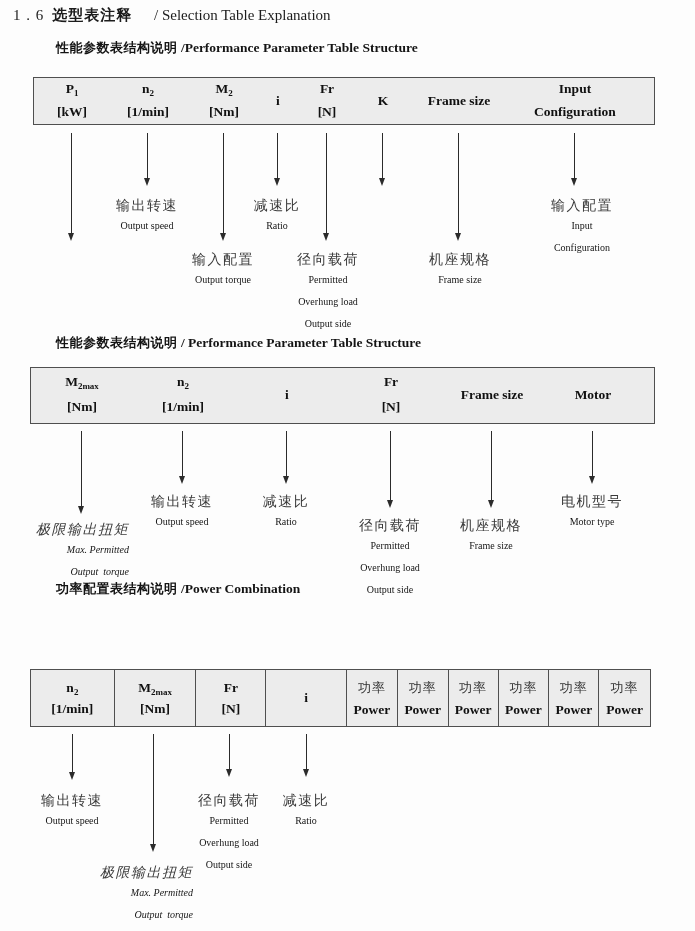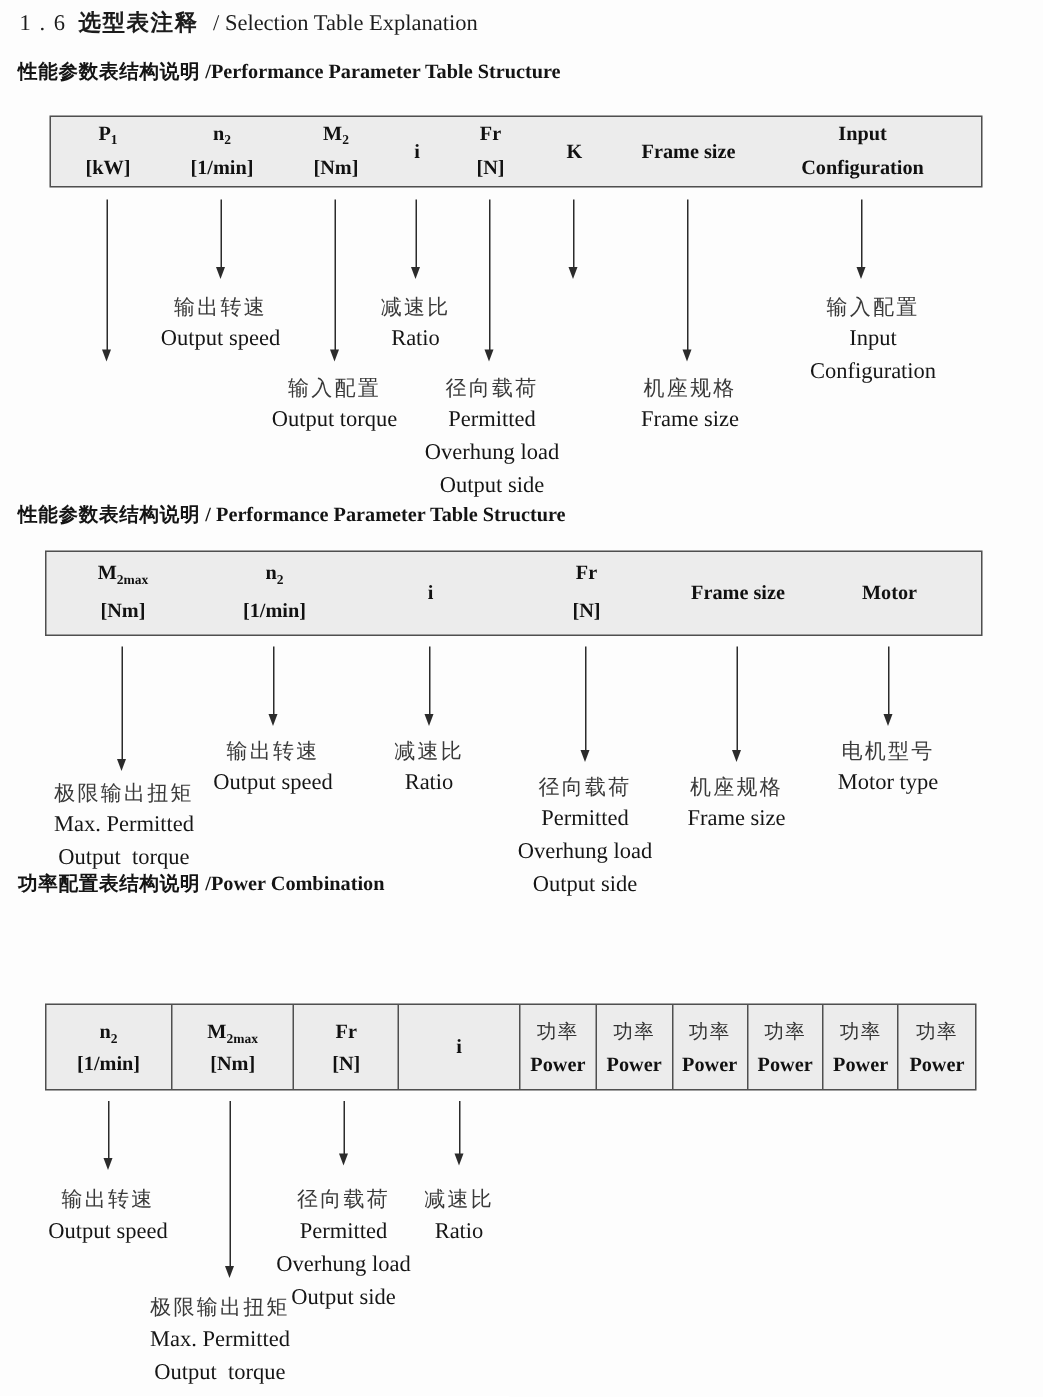--- a/index.html
+++ b/index.html
@@ -5,47 +5,47 @@
   * { box-sizing: border-box; margin: 0; padding: 0; }
   html,body { background:#ffffff; }
   .page {
     position: relative; width: 695px; height: 931px;
     background: #fdfdfd; overflow: hidden;
     font-family: "DejaVu Sans", sans-serif; color: #1c1c1c;
   }
 
   .title { position:absolute; left:13px; top:6px; font-size:15px; white-space:pre; }
   .t-num { font-family:"Liberation Serif", serif; letter-spacing:1px; }
-  .t-zh  { font-weight:bold; letter-spacing:1px; margin:0 6px 0 8px; }
+  .t-zh  { font-weight:bold; letter-spacing:1px; margin:0 18px 0 8px; }
   .t-div, .t-en { font-family:"Liberation Serif", serif; }
 
-  .hd { position:absolute; font-size:13px; font-weight:bold; white-space:pre; color:#141414; }
+  .hd { position:absolute; font-size:13px; font-weight:bold; white-space:pre; color:#141414;margin-left:44px; }
   .hd .zh { letter-spacing:0.5px; }
   .hd .en { font-family:"Liberation Serif", serif; font-size:13.5px; }
 
   .tbl { position:absolute; background:#ececec; border:1px solid #4f4f4f; }
   .th { position:absolute; transform:translateX(-50%); white-space:pre;
         font-family:"Liberation Serif", serif; font-weight:bold; font-size:13.5px; color:#111; }
   .sub { font-size:9px; position:relative; bottom:-3px; letter-spacing:0; }
 
   .t3 { display:flex; height:100%; }
   .t3cell { border-right:1px solid #4f4f4f; display:flex; flex-direction:column;
             align-items:center; justify-content:center; gap:5px; }
   .t3cell:last-child { border-right:none; }
   .t3cell .l { font-family:"Liberation Serif", serif; font-weight:bold; font-size:13.5px; color:#111; }
   .t3cell .zh-s { font-size:13px; color:#333; letter-spacing:1px; }
 
   .arrow { position:absolute; width:0; border-left:1px solid #2b2b2b; }
   .arrow::after { content:""; position:absolute; left:-4px; bottom:-8px; width:0; height:0;
                   border:3.5px solid transparent; border-top:8px solid #2b2b2b; }
 
   .co { position:absolute; text-align:center; transform:translateX(-50%); }
-  .co.left { transform:none; text-align:center; }
+  .co.left { transform:none; text-align:right;font-style:italic; }
   .co .zh { font-size:14px; color:#3a3a3a; letter-spacing:1.5px; line-height:20px; white-space:pre; }
-  .co .en { font-family:"Liberation Serif", serif; font-size:15px; color:#151515;
+  .co .en { font-family:"Liberation Serif", serif; font-size:10px; color:#151515;
             line-height:22px; white-space:pre; }
 </style>
 </head>
 <body>
 
 <div class="page">
 
   <div class="title"><span class="t-num">1 . 6</span><span class="t-zh">选型表注释</span><span class="t-div"> / </span><span class="t-en">Selection Table Explanation</span></div>
 
   <div class="hd" style="left:12px;top:39px"><span class="zh">性能参数表结构说明</span><span class="en"> /</span><span class="en">Performance Parameter Table Structure</span></div>

